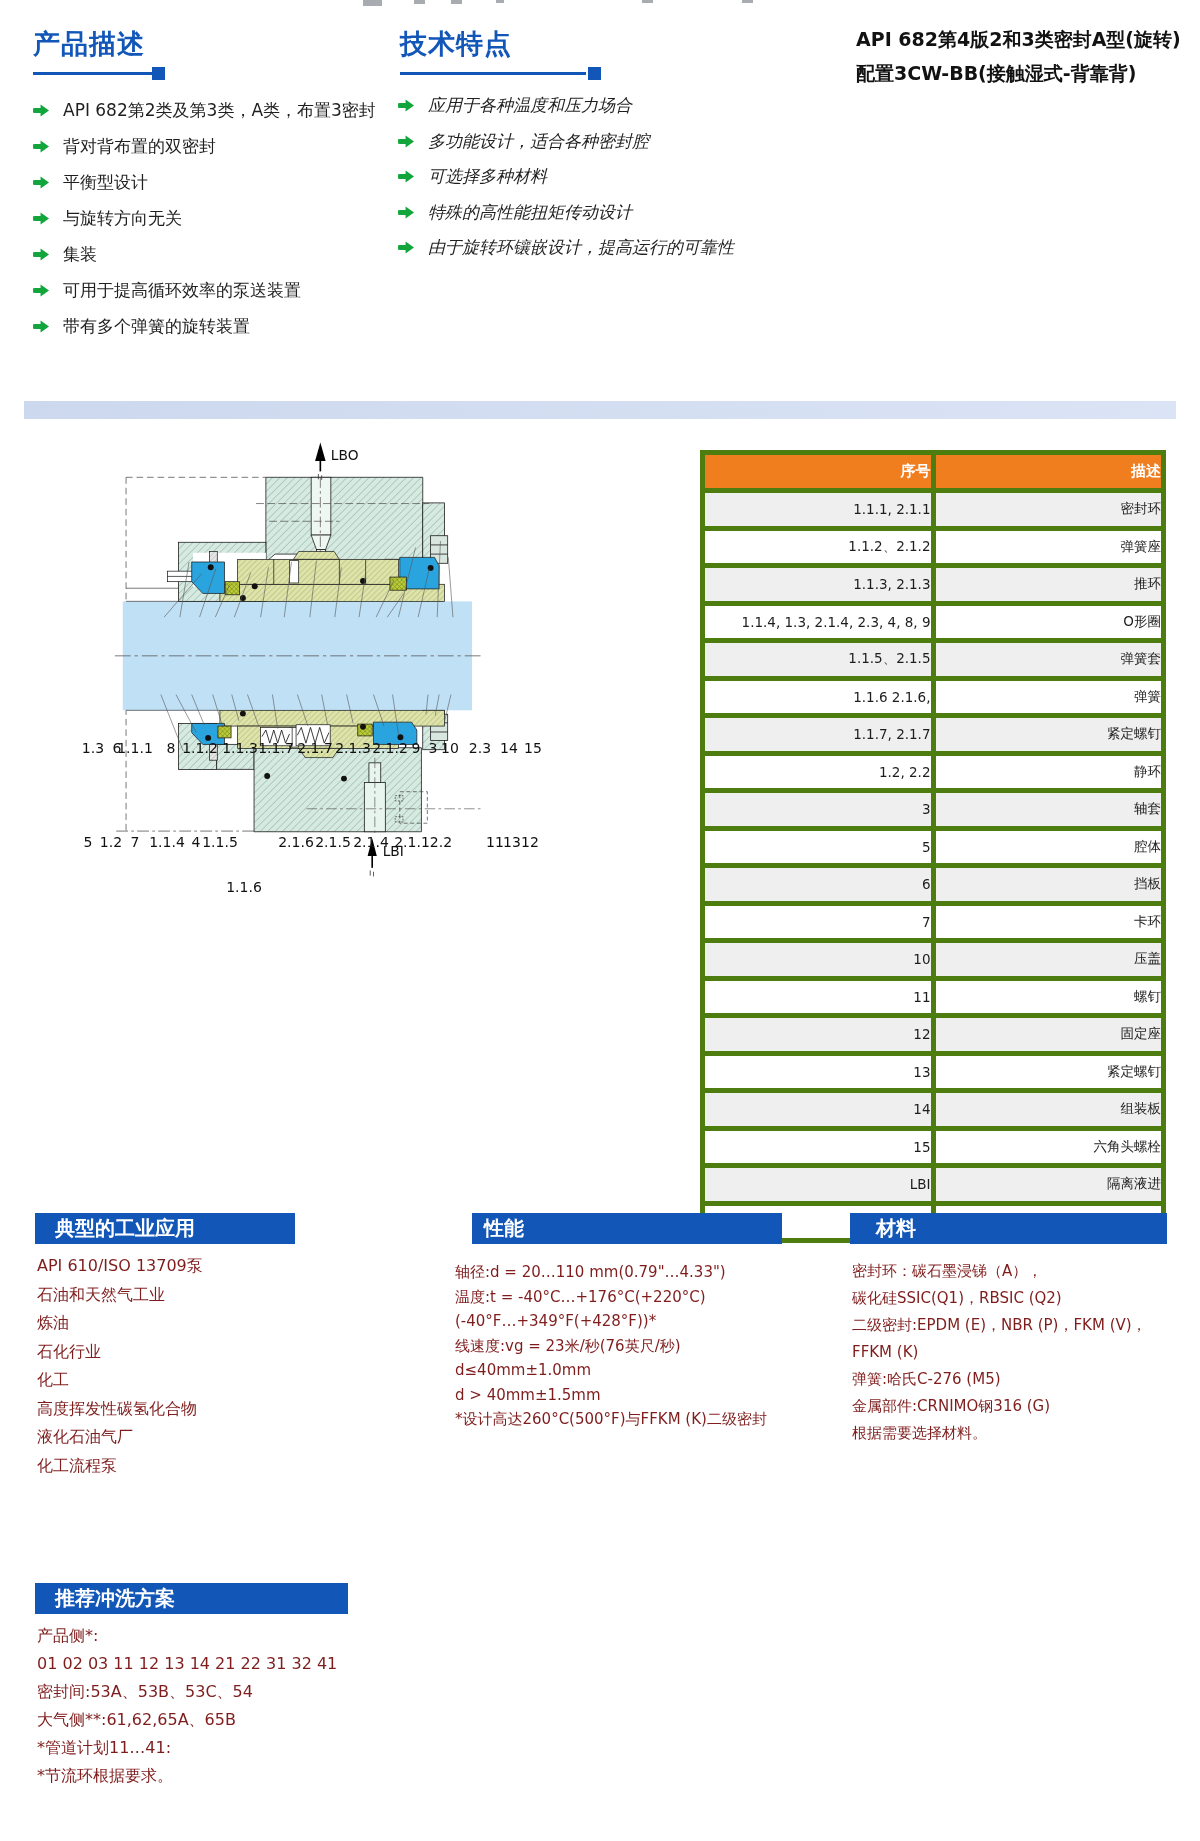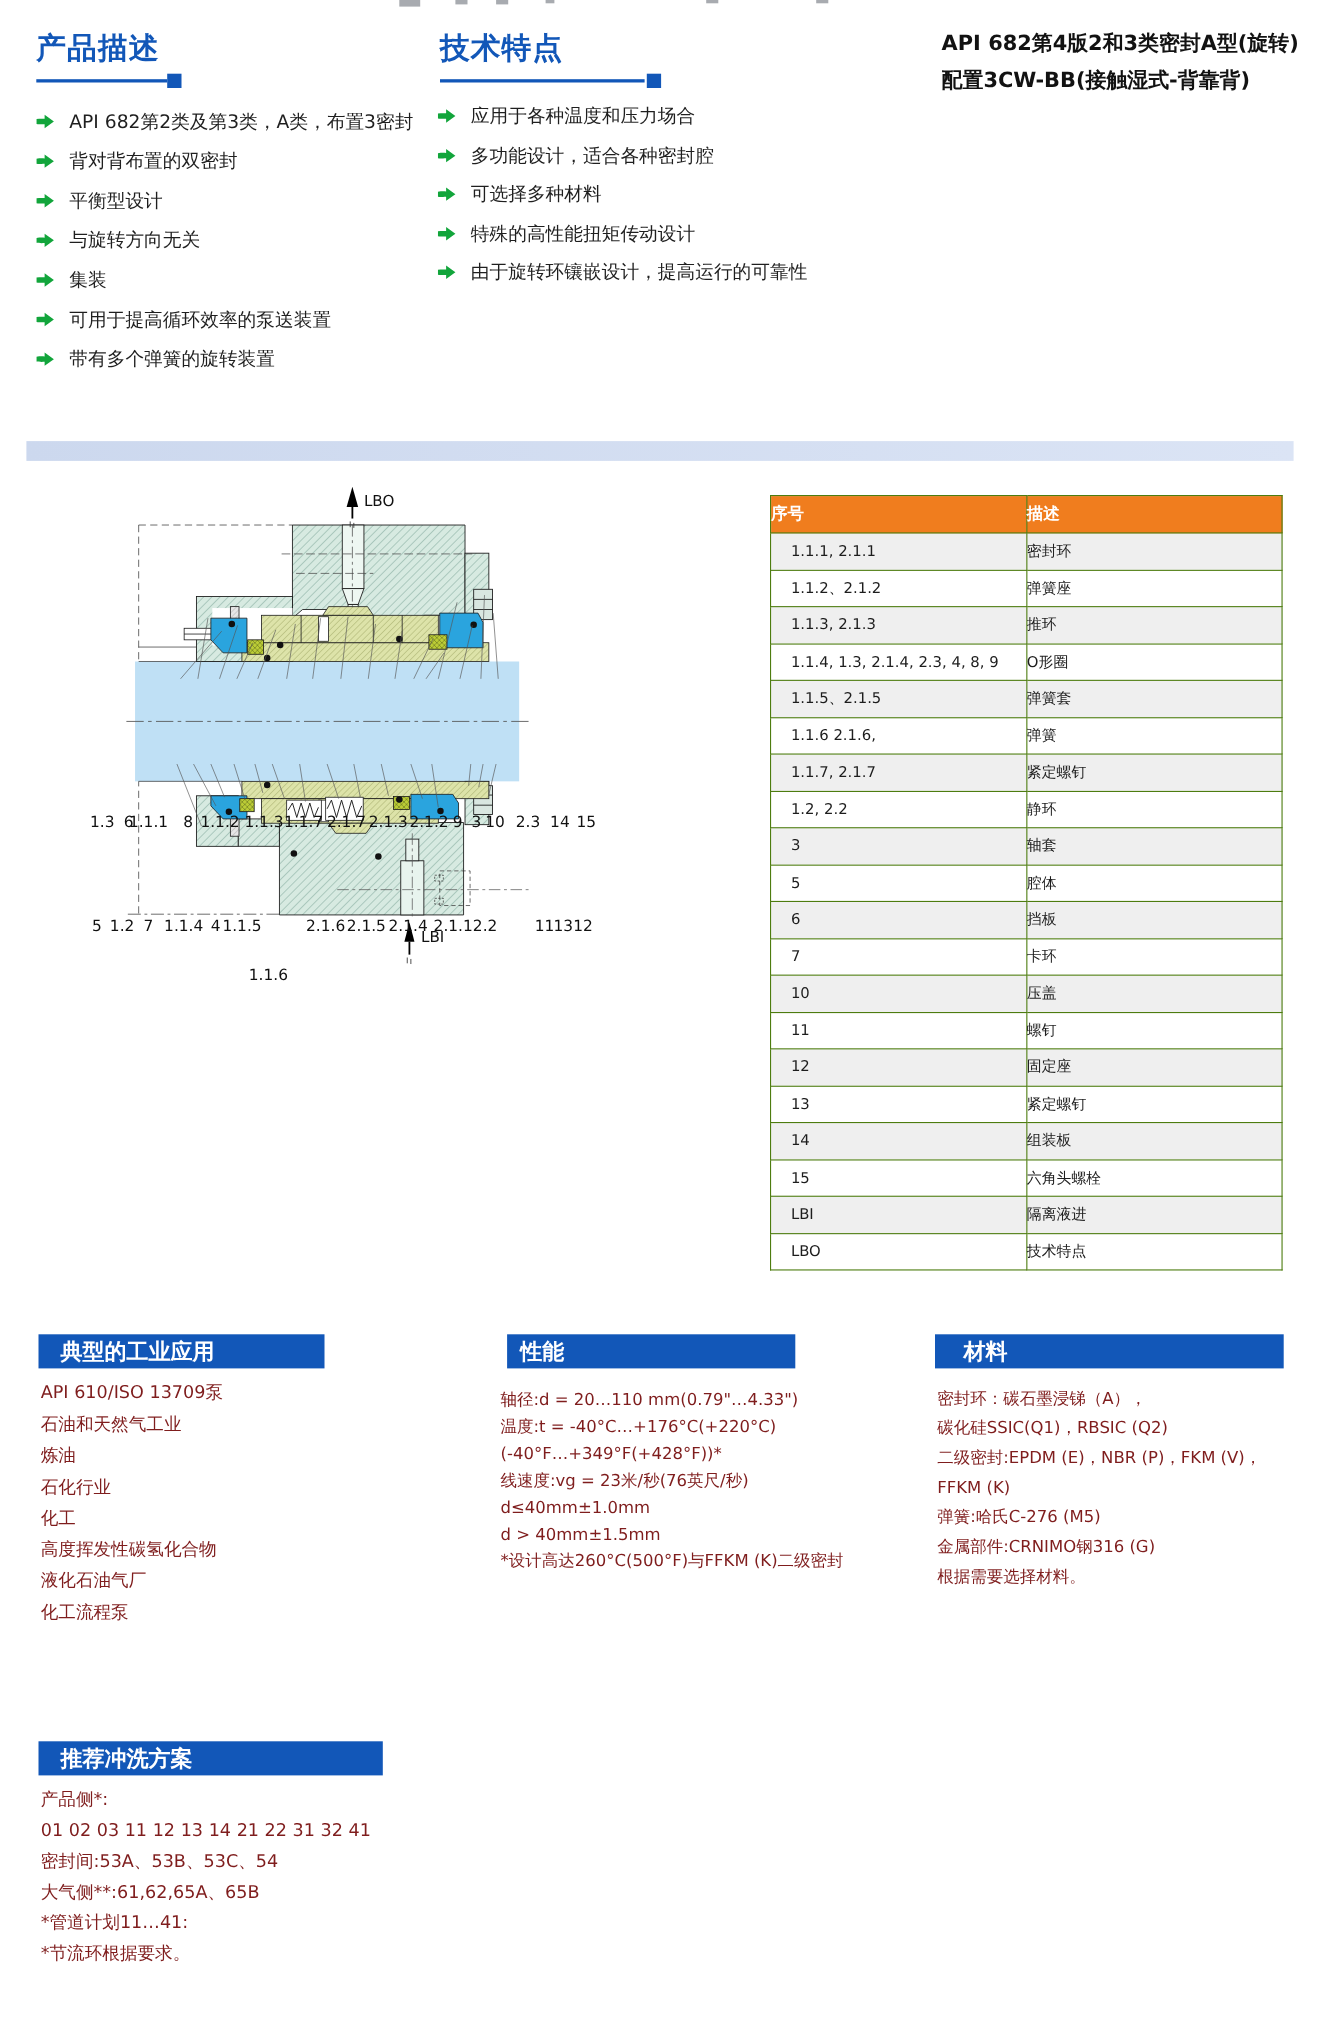--- a/index.html
+++ b/index.html
@@ -8,28 +8,28 @@
   .abs{position:absolute;}
   .tf{position:absolute;top:0;background:#a8abb0;}
   .sec-h1{position:absolute;font-size:27px;font-weight:bold;color:#1257b8;letter-spacing:1px;}
   .rule{position:absolute;height:3px;background:#1257b8;}
   .rule-sq{position:absolute;width:13px;height:13px;background:#1257b8;}
   .doc-title{position:absolute;left:856px;top:22px;width:330px;font-size:19px;font-weight:bold;
              color:#121212;line-height:34px;}
   ul.blist{position:absolute;list-style:none;margin:0;padding:0;}
   ul.blist li{display:flex;align-items:center;gap:13px;font-size:17px;color:#1f1f1f;}
   .l1 li{height:36px;}
-  .l2 li{height:35.5px;}
+  .l2 li{height:35.5px;font-style:italic;}
   svg.arr{width:17px;height:15px;flex:0 0 auto;}
   .bluebar{position:absolute;left:24px;top:401px;width:1152px;height:18px;
            background:linear-gradient(90deg,#ccd8ee,#dbe4f5);}
   
   table.parts{position:absolute;left:700px;top:450px;width:466px;border-collapse:collapse;
               font-size:13.5px;color:#1d1d1d;table-layout:fixed;}
-  table.parts th,table.parts td{border:1px solid #4d7c0f;text-align:left;padding:0;height:32.5px;}
+  table.parts th,table.parts td{border:5px solid #4d7c0f;text-align:right;padding:0;height:32.5px;}
   table.parts th{background:#F07D1E;color:#fff;font-size:15px;font-weight:bold;height:33px;}
   table.parts td:first-child{width:269px;padding-left:18px;}
   table.parts tbody tr:nth-child(odd){background:#efefef;}
   table.parts tbody tr:nth-child(even){background:#ffffff;}
   
   .lblrow{position:absolute;left:0;top:0;width:600px;height:18px;}
   .dlab{position:absolute;top:0;transform:translateX(-50%);font-size:14px;color:#111;white-space:nowrap;}
   
   .boxh{position:absolute;height:31px;background:#1257b8;color:#fff;font-size:20px;
         font-weight:bold;line-height:31px;box-sizing:border-box;}
@@ -518,21 +518,21 @@
     <div class="ln">化工</div>
 
     <div class="ln">高度挥发性碳氢化合物</div>
 
     <div class="ln">液化石油气厂</div>
 
     <div class="ln">化工流程泵</div>
 
 </div>
 
-<div class="boxh" style="left:461px;top:1213px;width:262px;padding-left:12px;">性能</div>
+<div class="boxh" style="left:472px;top:1213px;width:310px;padding-left:12px;">性能</div>
 <div class="lines" style="left:455px;top:1260px;font-size:15px;line-height:24.5px;">
 
     <div class="ln">轴径:d = 20…110 mm(0.79"…4.33")</div>
 
     <div class="ln">温度:t = -40°C…+176°C(+220°C)</div>
 
     <div class="ln">(-40°F…+349°F(+428°F))*</div>
 
     <div class="ln">线速度:vg = 23米/秒(76英尺/秒)</div>
 

